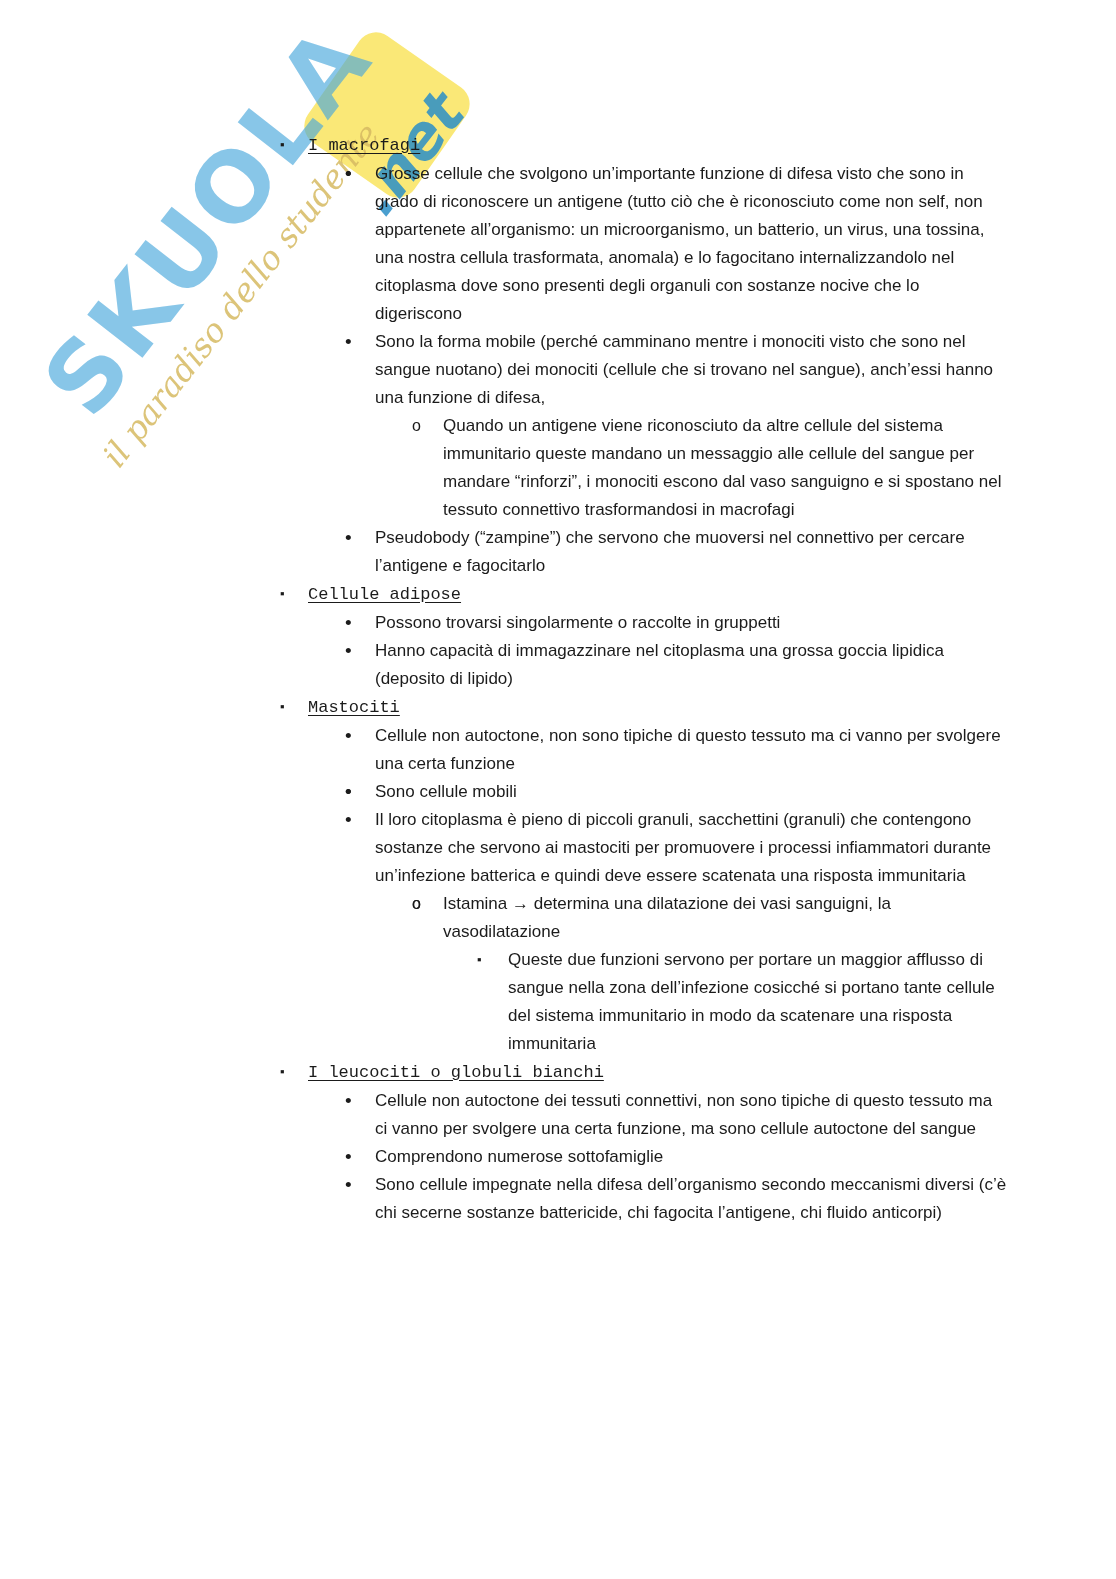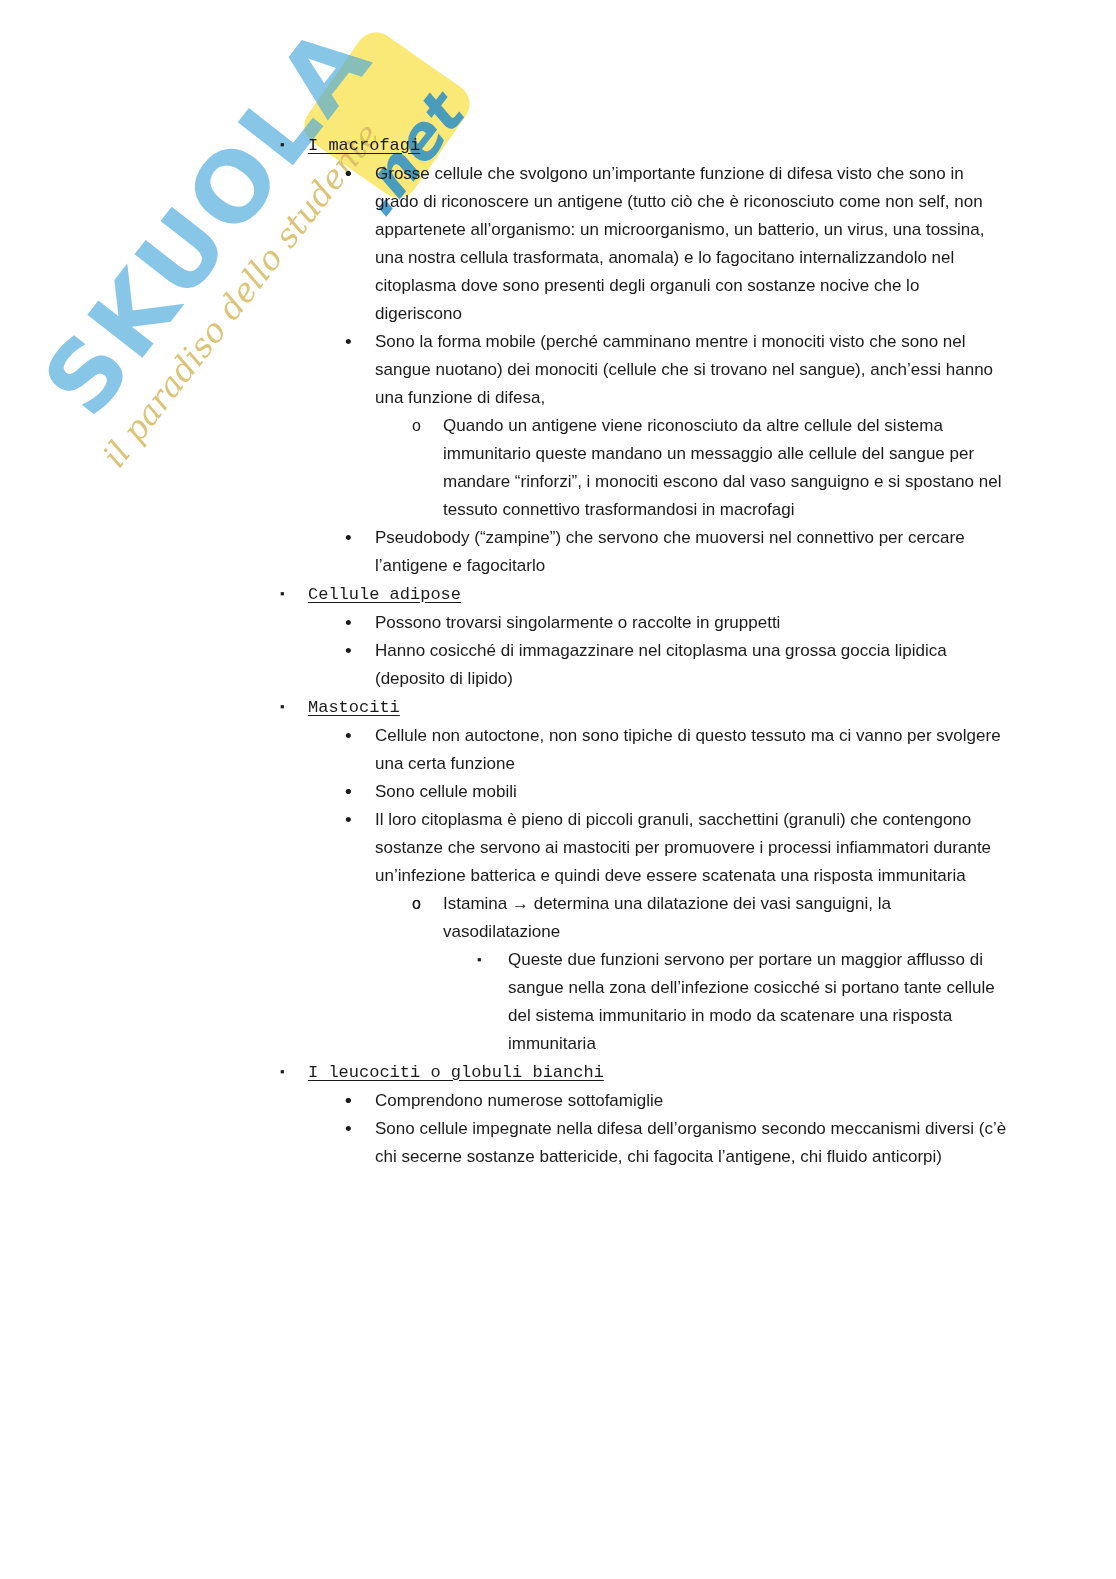--- a/index.html
+++ b/index.html
@@ -76,28 +76,28 @@
 
   <div class="content" id="outline">
       <div class="item level-0"><span class="bullet">▪</span><span class="text underline">I macrofagi</span></div>
       <div class="item level-1"><span class="bullet">•</span></div>
       <div class="item level-1"><span class="bullet">•</span><span class="text">Grosse cellule che svolgono un’importante funzione di difesa visto che sono in grado di riconoscere un antigene (tutto ciò che è riconosciuto come non self, non appartenete all’organismo: un microorganismo, un batterio, un virus, una tossina, una nostra cellula trasformata, anomala) e lo fagocitano internalizzandolo nel citoplasma dove sono presenti degli organuli con sostanze nocive che lo digeriscono</span></div>
       <div class="item level-1"><span class="bullet">•</span><span class="text">Sono la forma mobile (perché camminano mentre i monociti visto che sono nel sangue nuotano) dei monociti (cellule che si trovano nel sangue), anch’essi hanno una funzione di difesa,</span></div>
       <div class="item level-2"><span class="bullet">o</span><span class="text">Quando un antigene viene riconosciuto da altre cellule del sistema immunitario queste mandano un messaggio alle cellule del sangue per mandare “rinforzi”, i monociti escono dal vaso sanguigno e si spostano nel tessuto connettivo trasformandosi in macrofagi</span></div>
       <div class="item level-1"><span class="bullet">•</span><span class="text">Pseudobody (“zampine”) che servono che muoversi nel connettivo per cercare l’antigene e fagocitarlo</span></div>
       <div class="item level-0"><span class="bullet">▪</span><span class="text underline">Cellule adipose</span></div>
       <div class="item level-1"><span class="bullet">•</span><span class="text">Possono trovarsi singolarmente o raccolte in gruppetti</span></div>
-      <div class="item level-1"><span class="bullet">•</span><span class="text">Hanno cosicché di immagazzinare nel citoplasma una grossa goccia lipidica (deposito di lipido)</span></div>
+      <div class="item level-1"><span class="bullet">•</span><span class="text">Hanno capacità di immagazzinare nel citoplasma una grossa goccia lipidica (deposito di lipido)</span></div>
       <div class="item level-0"><span class="bullet">▪</span><span class="text underline">Mastociti</span></div>
       <div class="item level-1"><span class="bullet">•</span><span class="text">Cellule non autoctone, non sono tipiche di questo tessuto ma ci vanno per svolgere una certa funzione</span></div>
       <div class="item level-1"><span class="bullet">•</span></div>
       <div class="item level-1"><span class="bullet">•</span><span class="text">Sono cellule mobili</span></div>
       <div class="item level-1"><span class="bullet">•</span><span class="text">Il loro citoplasma è pieno di piccoli granuli, sacchettini (granuli) che contengono sostanze che servono ai mastociti per promuovere i processi infiammatori durante un’infezione batterica e quindi deve essere scatenata una risposta immunitaria</span></div>
       <div class="item level-2"><span class="bullet">o</span></div>
       <div class="item level-2"><span class="bullet">o</span><span class="text">Istamina → determina una dilatazione dei vasi sanguigni, la vasodilatazione</span></div>
       <div class="item level-3"><span class="bullet">▪</span><span class="text">Queste due funzioni servono per portare un maggior afflusso di sangue nella zona dell’infezione cosicché si portano tante cellule del sistema immunitario in modo da scatenare una risposta immunitaria</span></div>
       <div class="item level-0"><span class="bullet">▪</span><span class="text underline">I leucociti o globuli bianchi</span></div>
-      <div class="item level-1"><span class="bullet">•</span></div>
+      <div class="item level-1"><span class="bullet">•</span><span class="text">Cellule non autoctone dei tessuti connettivi, non sono tipiche di questo tessuto ma ci vanno per svolgere una certa funzione, ma sono cellule autoctone del sangue</span></div>
       <div class="item level-1"><span class="bullet">•</span><span class="text">Comprendono numerose sottofamiglie</span></div>
       <div class="item level-1"><span class="bullet">•</span><span class="text">Sono cellule impegnate nella difesa dell’organismo secondo meccanismi diversi (c’è chi secerne sostanze battericide, chi fagocita l’antigene, chi fluido anticorpi)</span></div>
     </div>
 
 </div>
 
 </body></html>

